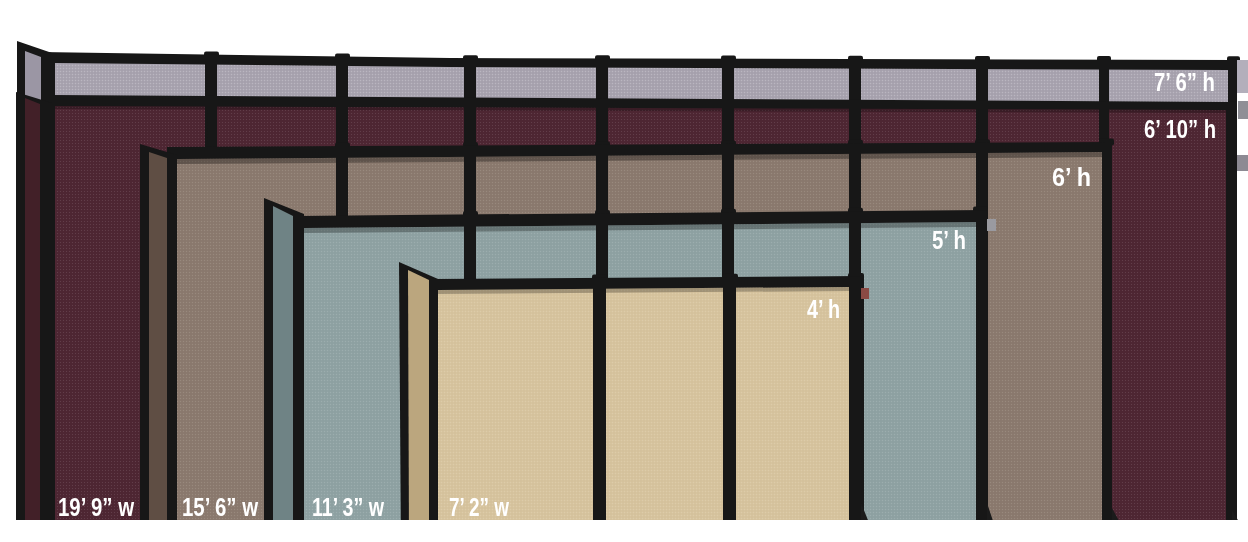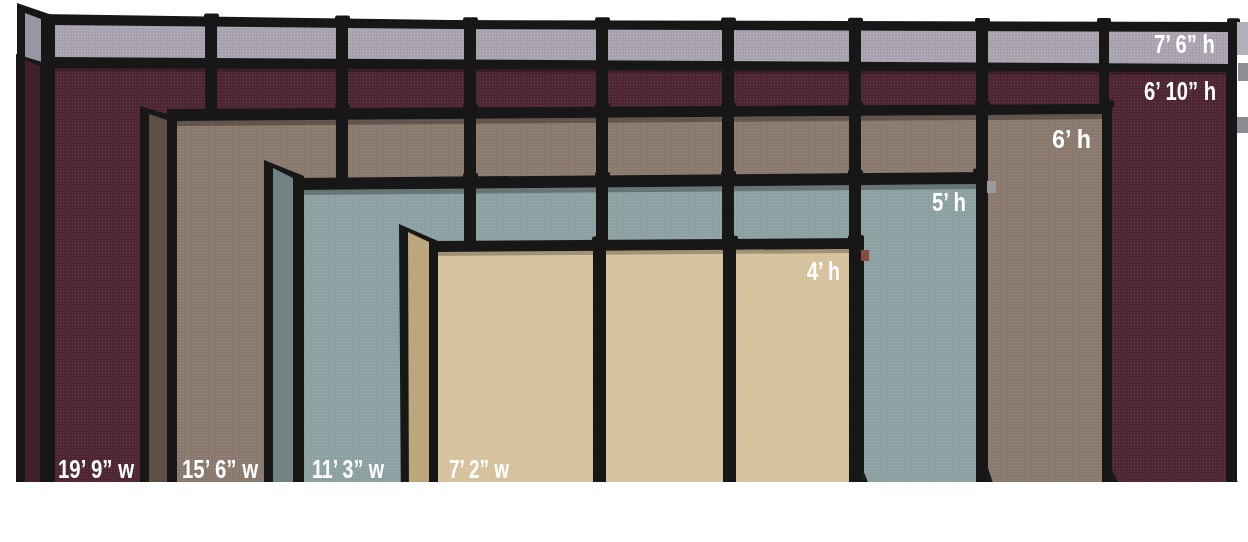--- a/index.html
+++ b/index.html
@@ -1,17 +1,17 @@
 <!DOCTYPE html>
 <html><head>
 <meta charset="utf-8">
 <style>
   html,body{margin:0;padding:0;background:#ffffff;}
   .stage{position:relative;width:1248px;height:482px;overflow:hidden;background:#ffffff;
-         font-family:"Liberation Sans", sans-serif;}
+         font-family:"Liberation Sans", sans-serif;margin-top:38px;}
   svg{display:block}
   text{font-family:"Liberation Sans", sans-serif;font-weight:bold;fill:#ffffff;}
 </style>
 </head>
 <body>
 
 <div class="stage">
 <svg width="1248" height="542" viewBox="0 0 1248 542">
 <defs>
   <pattern id="spk" width="3" height="3" patternUnits="userSpaceOnUse">

